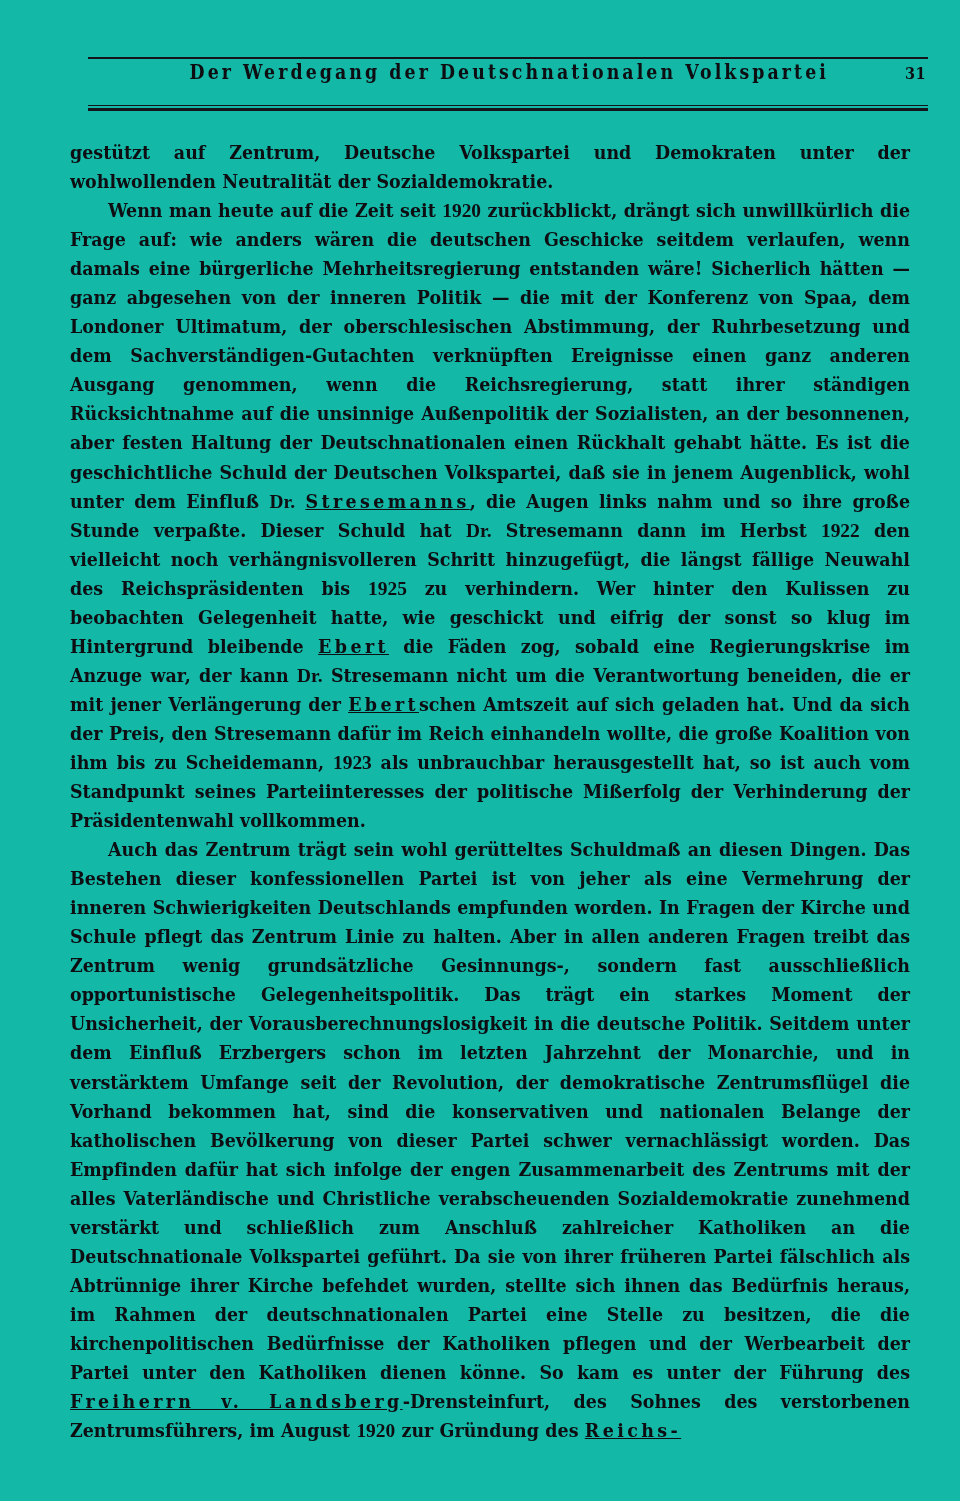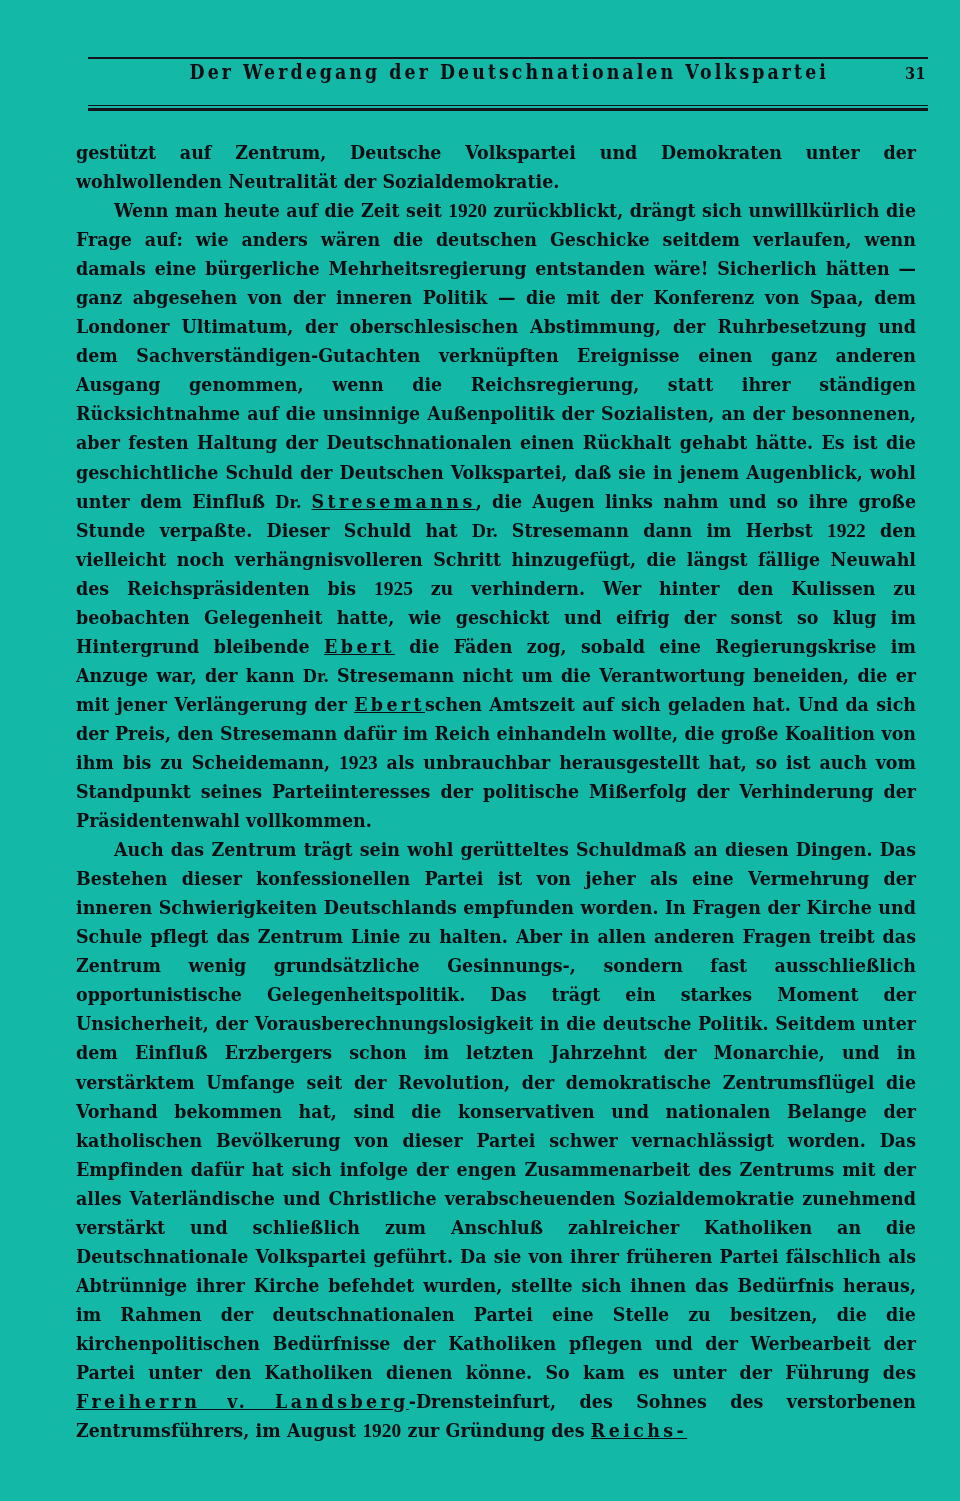--- a/index.html
+++ b/index.html
@@ -78,21 +78,21 @@
   .rule-bot-thick {
     height: 3px;
     background: #14141a;
     width: 840px;
     margin-top: 2px;
   }
 
   
   .textblock {
     position: absolute;
-    left: 76px;
+    left: 70px;
     top: 138px;
     width: 840px;
   }
   .para {
     margin: 0;
     text-align: justify;
     text-align-last: left;
     font-family: "DejaVu Serif", serif;
     font-size: 19.4px;
     line-height: 29.05px;

